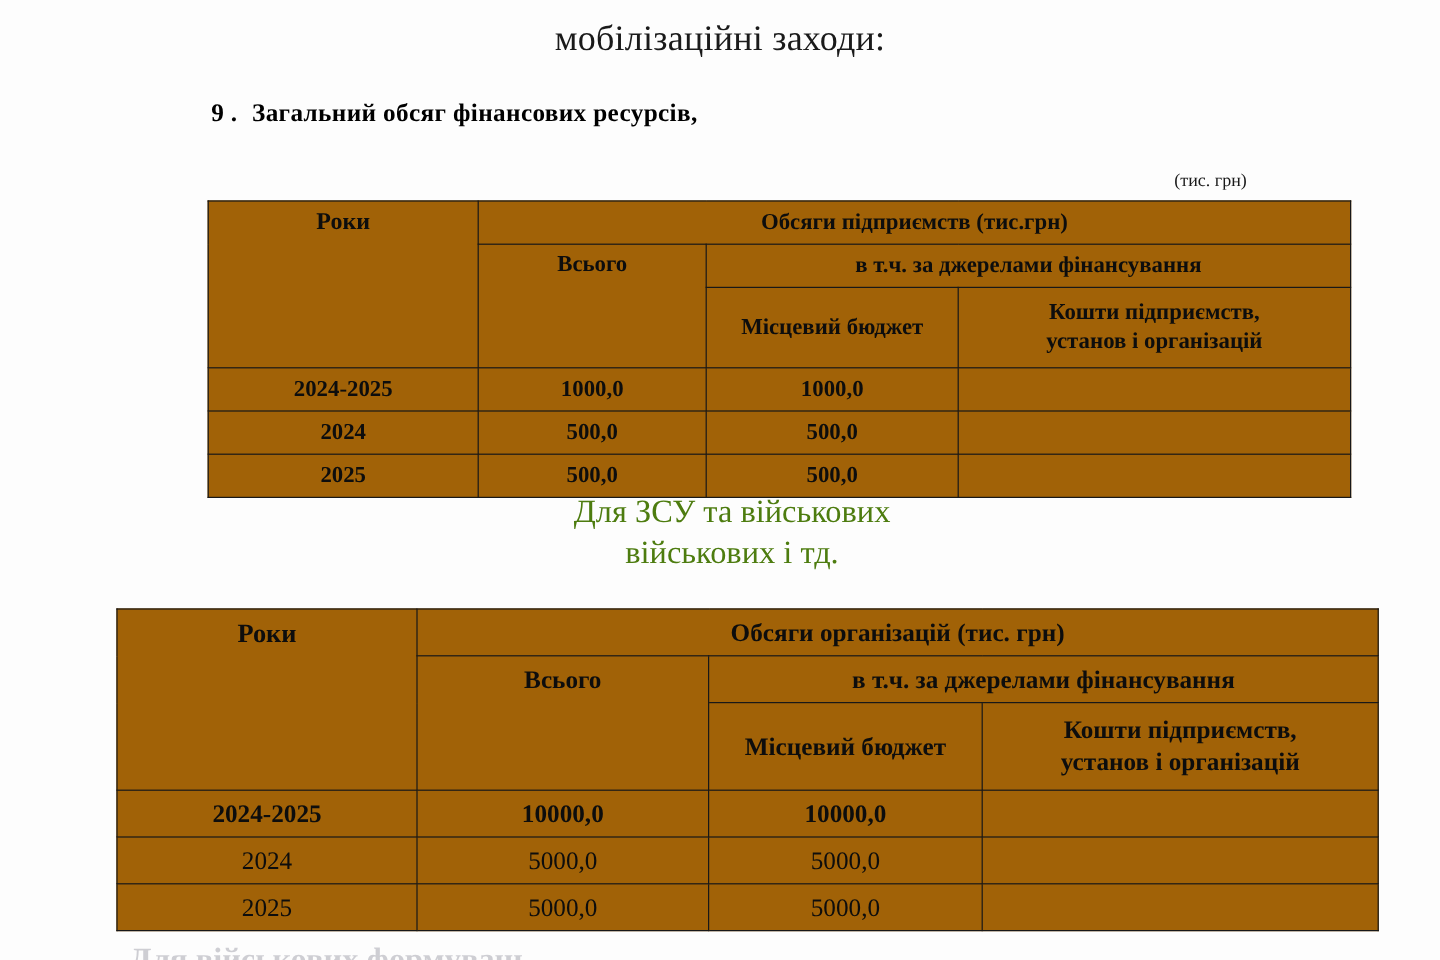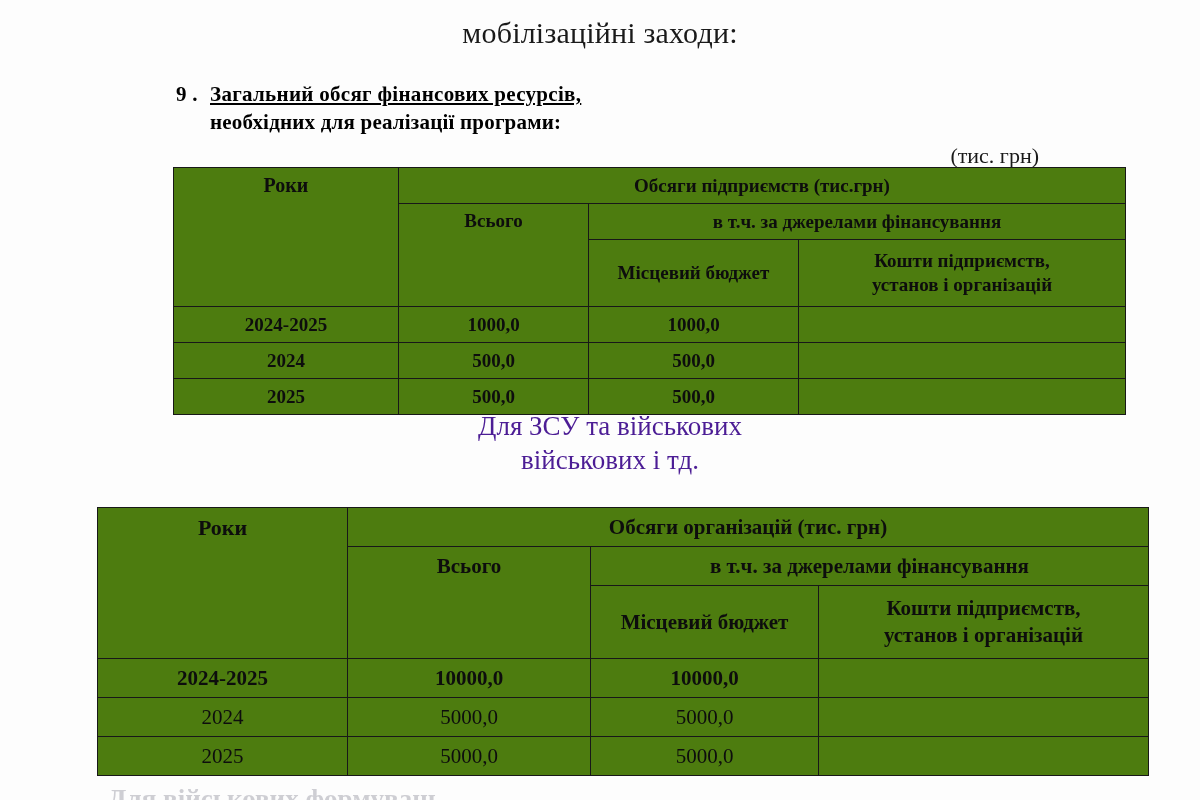--- a/index.html
+++ b/index.html
@@ -53,59 +53,58 @@
     line-height: 1.35;
     color: #000;
   }
   #section-heading .num {
     display: inline-block;
     min-width: 34px;
   }
   #section-heading .head-l1 {
     display: block;
     letter-spacing: 0.3px;
-    text-decoration: underline;
   }
   #section-heading .head-l2 {
     display: block;
     padding-left: 34px;
     letter-spacing: 0.2px;
   }
 
   
   #units-caption-1 {
     position: absolute;
     top: 143px;
     left: 0;
     width: 1039px;
     text-align: right;
-    font-size: 22px;
+    font-size: 15px;
     color: #1a1a1a;
   }
 
   
   #mid-paragraph {
     position: absolute;
     left: 0;
     right: 0;
     top: 410px;
     text-align: center;
     font-size: 27px;
     line-height: 1.25;
-    color: #4c1d95;
+    color: #4d7c0f;
     margin-left: 20px;
   }
   #mid-paragraph span { display: block; }
 
   
   table.fin-table {
     position: absolute;
     border-collapse: collapse;
     table-layout: fixed;
-    background: #4d7c0f;
+    background: #a16207;
   }
   table.fin-table td {
     border: 1.6px solid #181818;
     text-align: center;
     vertical-align: middle;
     padding: 2px 4px;
     color: #0d0d0d;
   }
   table.fin-table td.b { font-weight: bold; }
   table.fin-table td.n { font-weight: normal; }
@@ -149,21 +148,20 @@
 </style>
 </head>
 <body>
 
 <div class="page">
 
   <div class="doc-line" id="continuation-line">мобілізаційні заходи:</div>
 
   <div id="section-heading">
     <span class="head-l1"><span class="num">9 .</span><span>Загальний  обсяг фінансових ресурсів,</span></span>
-    <span class="head-l2">необхідних для реалізації  програми:</span>
   </div>
 
   <div id="units-caption-1" class="doc-line">(тис. грн)</div>
 
   <table class="fin-table" id="finance-table-1">
     <colgroup>
       <col style="width:225px">
       <col style="width:190px">
       <col style="width:210px">
       <col style="width:327px">

